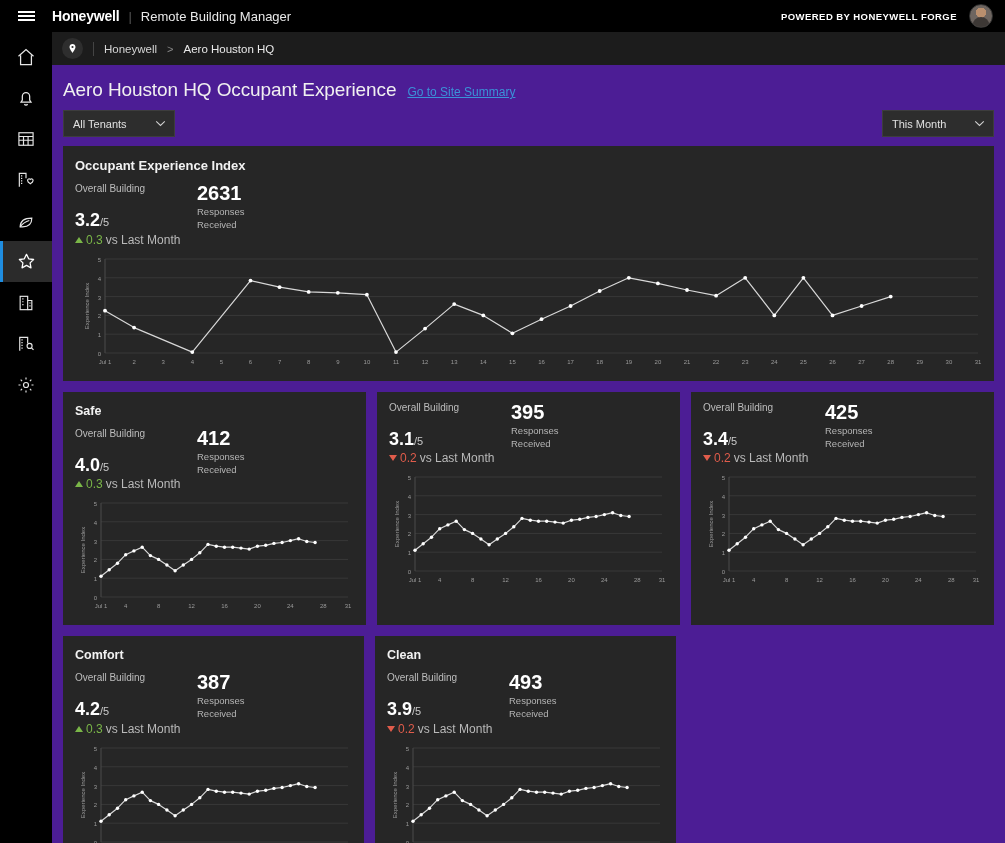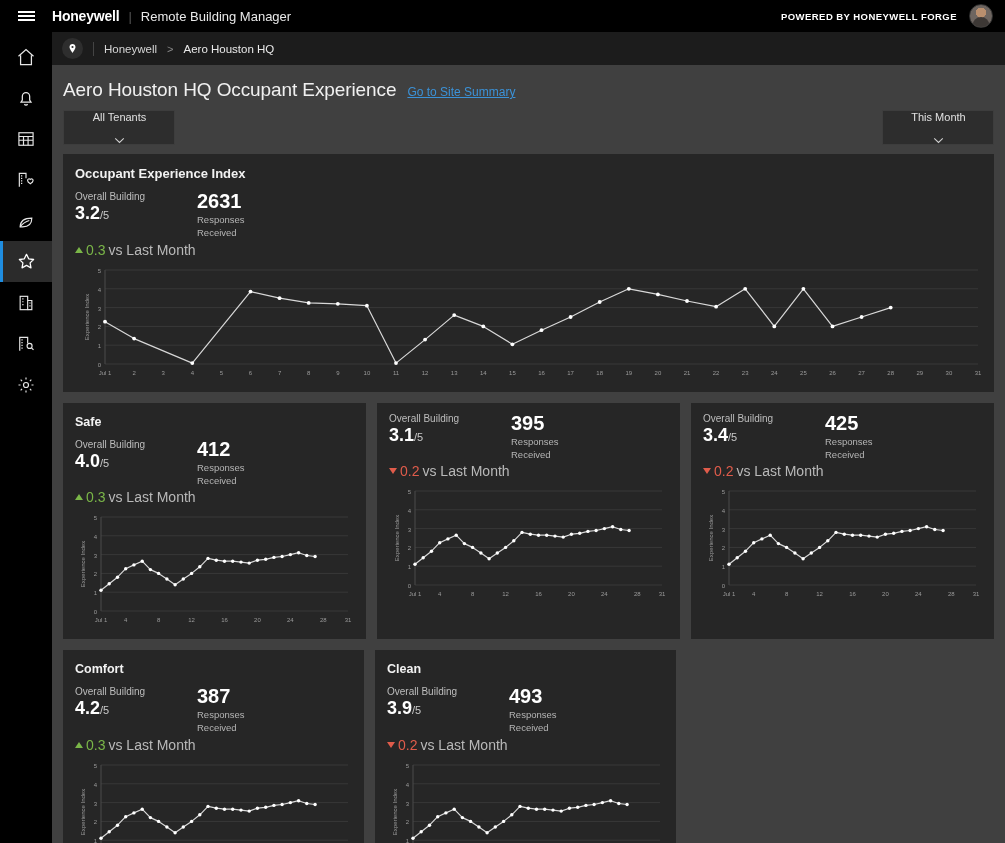--- a/index.html
+++ b/index.html
@@ -59,48 +59,48 @@
     display: flex; align-items: center; justify-content: center; cursor: pointer;
   }
   .crumb-divider { width: 1px; height: 14px; background: #444; }
   .crumb-link { color: #d6d6d6; font-size: 11.5px; cursor: pointer; }
   .crumb-sep { color: #8a8a8a; font-size: 11px; }
   .crumb-current { color: #e9e9e9; font-size: 11.5px; }
 
   
   .page {
     position: absolute; top: 65px; left: 52px; width: 953px; height: 778px;
-    background: #404040; overflow: hidden;
+    background: #4c1d95; overflow: hidden;
   }
   .title-row { display: flex; align-items: baseline; padding: 14px 0 0 11px; gap: 11px; }
   .page-title { color: #f0f0f0; font-size: 19px; font-weight: 400; letter-spacing: -0.1px; }
   .site-link { color: #3b92d8; font-size: 12px; text-decoration: underline; cursor: pointer; }
 
   .filters { display: flex; align-items: center; padding: 9px 11px 0 11px; }
   .select {
-    height: 35px; background: #2d2d2d; border: 1px solid #3d3d3d;
+    height: 27px; background: #2d2d2d; border: 1px solid #3d3d3d;
     display: flex; align-items: center; justify-content: space-between;
-    padding: 0 8px 0 9px; cursor: pointer; flex-direction: column;
+    padding: 0 8px 0 9px; cursor: pointer;
   }
   .select-label { color: #e0e0e0; font-size: 11px; }
   .select.tenants { width: 112px; }
   .select.period { width: 112px; margin-left: auto; }
   .chev { width: 11px; height: 7px; }
 
   
   .cards { padding: 9px 11px 0 11px; }
   .card { background: #262626; margin-bottom: 11px; }
   .card-title { color: #f2f2f2; font-size: 13px; font-weight: bold; padding: 12px 0 0 12px; }
   .card.small .card-title { font-size: 12.5px; }
   .stats { display: flex; padding: 10px 0 0 12px; gap: 0; }
   .stat-left { width: 122px; }
   .stat-label { color: #bdbdbd; font-size: 10px; }
-  .stat-score { color: #fff; font-size: 18px; font-weight: bold; line-height: 1.15; margin-top: 1px; }
+  .stat-score { color: #fff; font-size: 18px; font-weight: bold; line-height: 1.15; margin-top: 16px; }
   .stat-score .den { font-size: 11px; font-weight: normal; color: #c9c9c9; }
-  .stat-delta { font-size: 14px; display: flex; align-items: center; gap: 3px; margin-top: 18px; }
+  .stat-delta { font-size: 12px; display: flex; align-items: center; gap: 3px; margin-top: 2px; }
   .tri { width: 0; height: 0; border-left: 4px solid transparent; border-right: 4px solid transparent; }
   .tri.up { border-bottom: 6px solid #7ab648; }
   .tri.down { border-top: 6px solid #e05c4b; }
   .delta-val.up { color: #7ab648; }
   .delta-val.down { color: #e05c4b; }
   .delta-txt { color: #b9b9b9; }
   .stat-right { }
   .stat-big { color: #fff; font-size: 20px; font-weight: bold; line-height: 1.05; }
   .stat-sub { color: #b5b5b5; font-size: 9.5px; line-height: 1.35; margin-top: 2px; }
 

